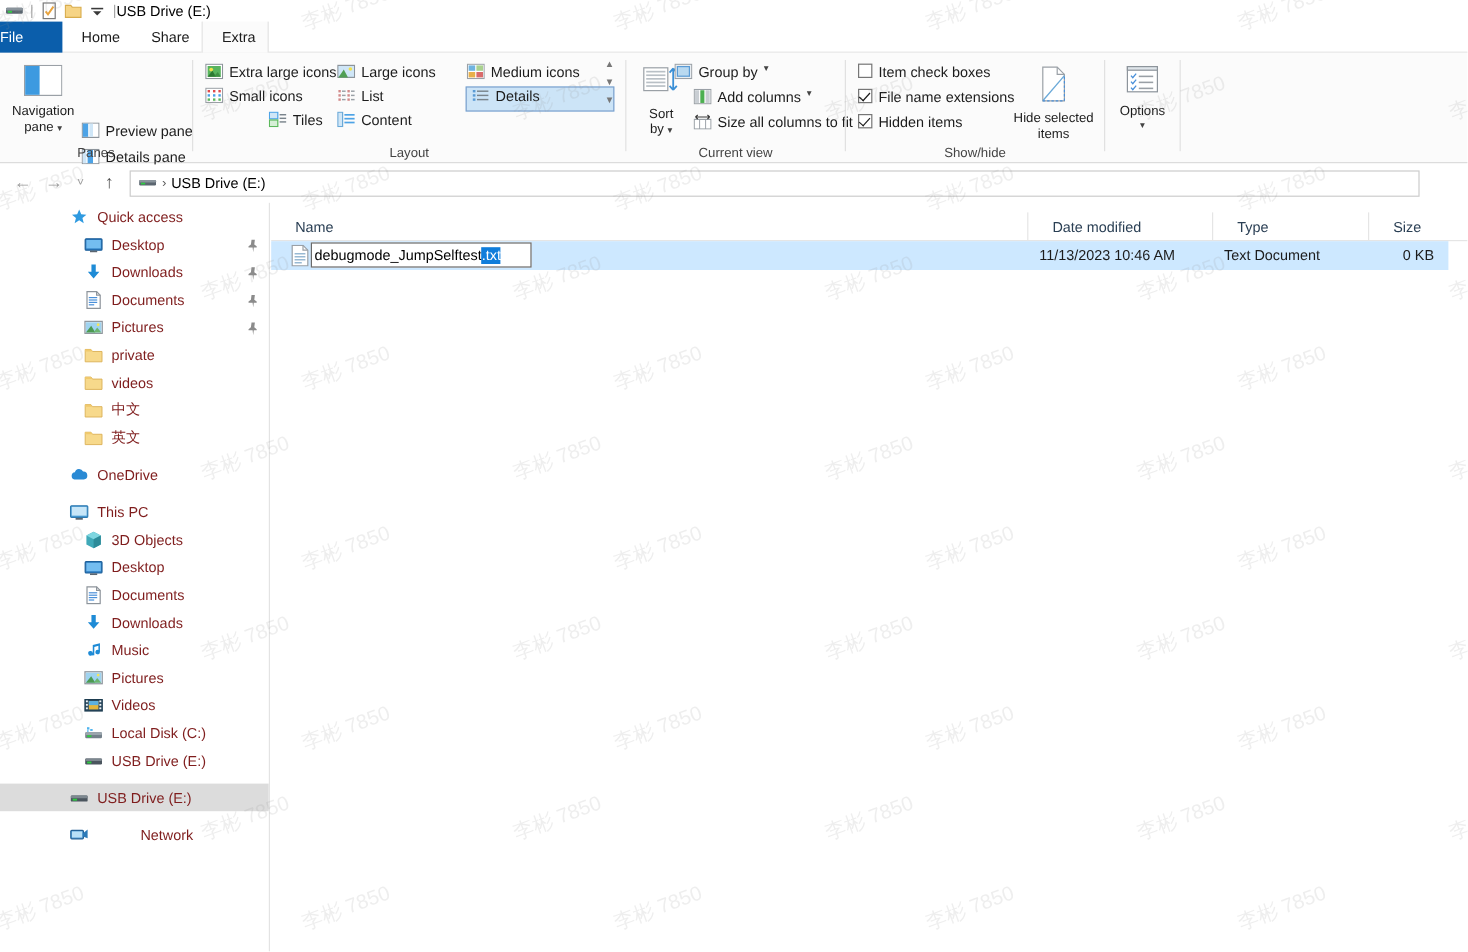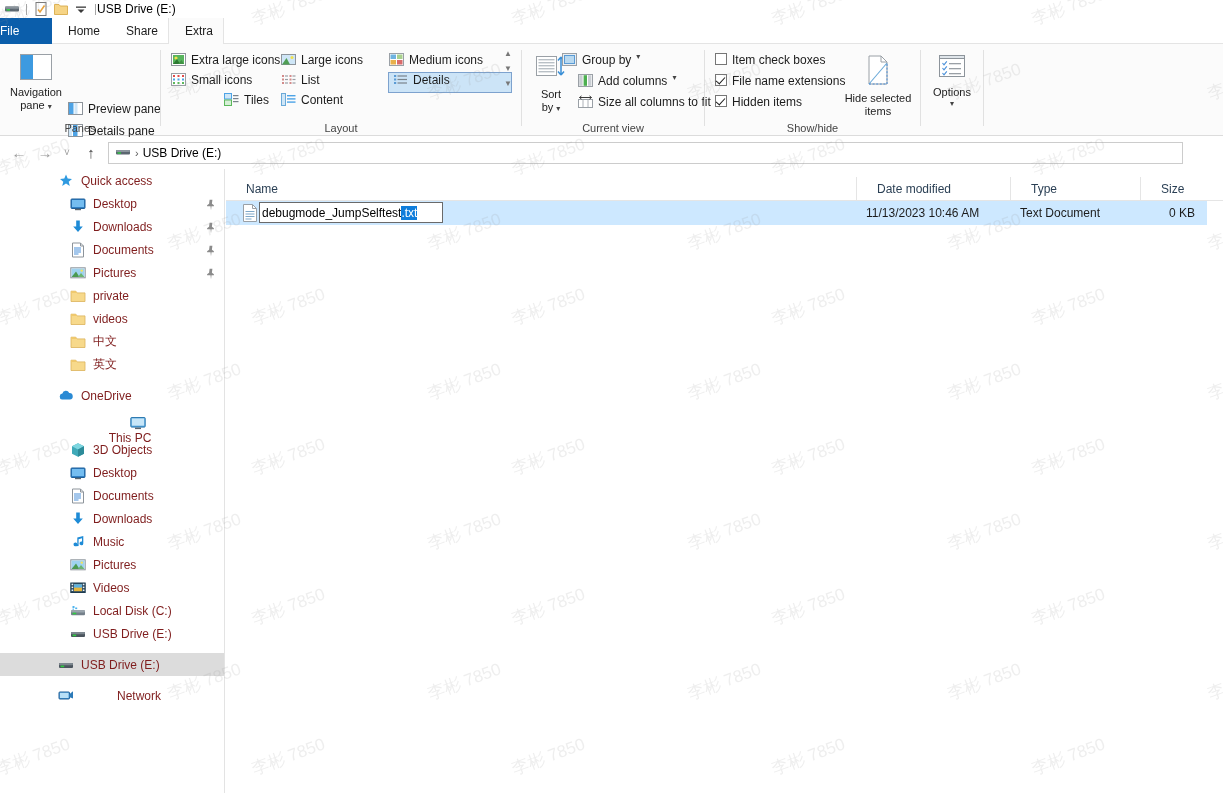--- a/index.html
+++ b/index.html
@@ -623,21 +623,21 @@
           <span>英文</span>
         </div>
         <div class="navitem" style="margin-top: 8px;">
           <span class="ic" style="margin-left: 22px; margin-right: 7px; display: inline-flex;">
             <svg width="16" height="16" viewBox="0 0 16 16">
               <path d="M4 11.5 a3 3 0 0 1 0.4 -5.9 a3.6 3.6 0 0 1 6.8 -0.6 a2.9 2.9 0 0 1 0.6 6.5 z" fill="#2a8ad4"></path>
             </svg>
           </span>
           <span>OneDrive</span>
         </div>
-        <div class="navitem" style="margin-top: 8px; flex-direction: column;">
+        <div class="navitem" style="margin-top: 8px;">
           <span class="ic" style="margin-left: 22px; margin-right: 7px; display: inline-flex;">
             <svg width="16" height="16" viewBox="0 0 16 16">
               <rect x="0.8" y="2.5" width="14.4" height="9.6" rx="0.8" fill="#4d9fd8" stroke="#2e7ab0"></rect>
               <rect x="1.8" y="3.4" width="12.4" height="7.3" fill="#c7e6f8"></rect>
               <rect x="5" y="12.6" width="6" height="1.5" fill="#5b6670"></rect>
             </svg>
           </span>
           <span>This PC</span>
         </div>
         <div class="navitem" style="margin-top: 0px;">

